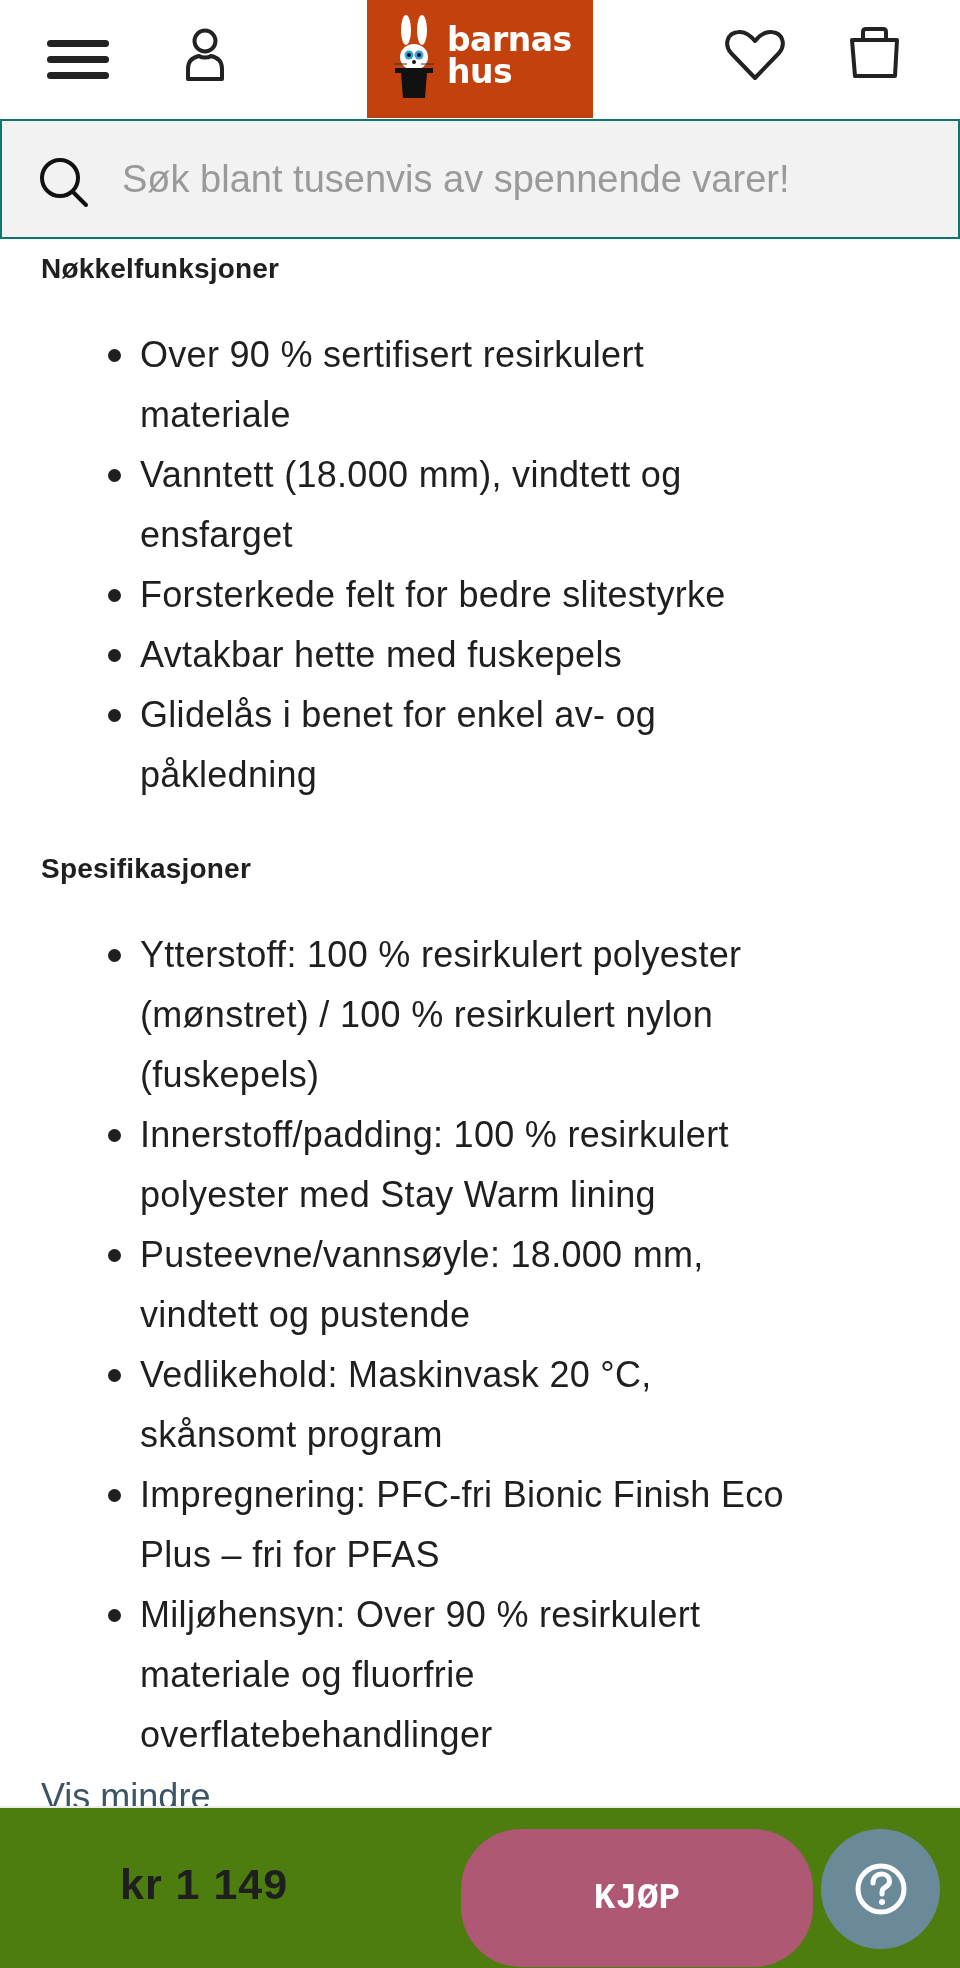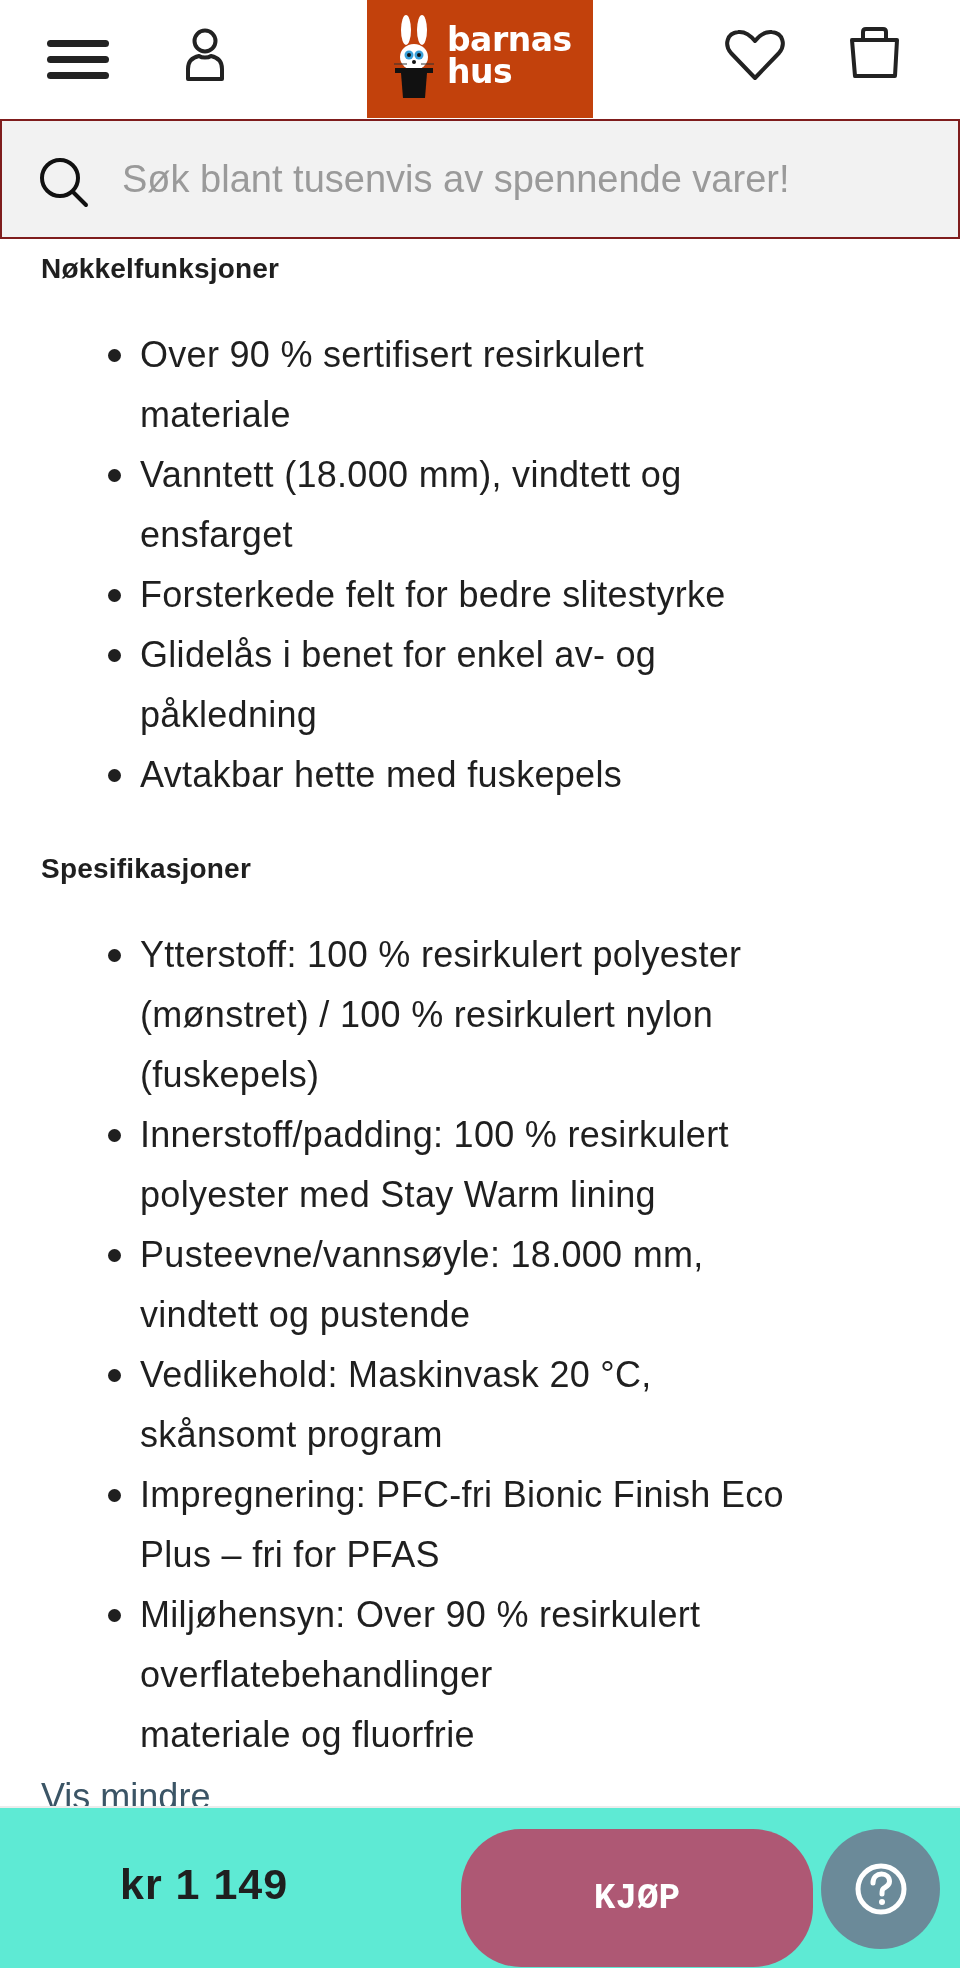--- a/index.html
+++ b/index.html
@@ -12,37 +12,37 @@
   .hamburger { left: 44px; top: 34px; width: 68px; height: 50px; }
   .hamburger span { position: absolute; left: 3px; width: 62px; height: 7px; border-radius: 4px; background: #222; }
   .user { left: 180px; top: 27px; width: 50px; height: 56px; }
   .heart { left: 724px; top: 28px; width: 62px; height: 54px; }
   .bag { left: 848px; top: 26px; width: 54px; height: 54px; }
 
   .logo { position: absolute; left: 367px; top: 0; width: 226px; height: 118px; background: #c2410c; cursor: pointer; }
   .logo-text { position: absolute; left: 80px; top: 24px; color: #fff; font-family: "DejaVu Sans", sans-serif; font-weight: bold; font-size: 33px; line-height: 32px; letter-spacing: -0.5px; }
 
   
-  .search { position: absolute; left: 0; top: 119px; width: 960px; height: 120px; background: #f2f2f2; border: 2px solid #7f1d1d; cursor: text; }
+  .search { position: absolute; left: 0; top: 119px; width: 960px; height: 120px; background: #f2f2f2; border: 2px solid #0f766e; cursor: text; }
   .search-icon { position: absolute; left: 35px; top: 34px; width: 54px; height: 54px; }
   .search-input { position: absolute; left: 120px; top: 0; height: 116px; width: 820px; border: none; background: transparent; font-family: "Liberation Sans", sans-serif; font-size: 38px; color: #9a9a9a; outline: none; }
   .search-input::placeholder { color: #9a9a9a; }
 
   
   .content { position: absolute; left: 0; top: 239px; width: 960px; height: 1568px; overflow: hidden; }
   .h { position: absolute; left: 41px; font-size: 28px; font-weight: bold; color: #1f1f1f; letter-spacing: 0.2px; }
   .list { position: absolute; left: 0; width: 960px; list-style: none; }
   .list li { position: relative; padding-left: 140px; font-size: 36px; line-height: 60px; color: #1f1f1f; letter-spacing: 0.3px; }
   .list li .bullet { position: absolute; left: 108px; top: 24px; width: 13px; height: 13px; border-radius: 50%; background: #1f1f1f; }
   .list li .line { display: block; white-space: nowrap; }
 
   .vis-mindre { position: absolute; left: 41px; top: 1536px; font-size: 36px; color: #3b5566; cursor: pointer; line-height: 44px; }
 
   
-  .bottom { position: absolute; left: 0; top: 1806px; width: 960px; height: 162px; background: #5eead4; border-top: 2px solid #ececec; }
+  .bottom { position: absolute; left: 0; top: 1806px; width: 960px; height: 162px; background: #4d7c0f; border-top: 2px solid #ececec; }
   .price { position: absolute; left: 120px; top: 52px; font-size: 43px; font-weight: bold; color: #1f1f1f; letter-spacing: 1px; }
   .buy { position: absolute; left: 461px; top: 21px; width: 352px; height: 138px; border-radius: 60px; background: #ae5874; color: #fff; border: none; font-family: Liberation Mono, monospace; font-weight: bold; font-size: 36px; cursor: pointer; }
   .help { position: absolute; left: 821px; top: 21px; width: 119px; height: 120px; border-radius: 50%; background: #6b8a99; cursor: pointer; }
   .help svg { position: absolute; left: 30px; top: 30px; }
 </style>
 </head>
 <body>
 
 <div class="header">
   <a class="icon-btn hamburger">
@@ -111,26 +111,26 @@
         <span class="bullet"></span>
         <span class="line">Vanntett (18.000 mm), vindtett og</span>
         <span class="line">ensfarget</span>
       </li>
     <li>
         <span class="bullet"></span>
         <span class="line">Forsterkede felt for bedre slitestyrke</span>
       </li>
     <li>
         <span class="bullet"></span>
-        <span class="line">Glidelås i benet for enkel av- og</span>
-        <span class="line">påkledning</span>
+        <span class="line">Avtakbar hette med fuskepels</span>
       </li>
     <li>
         <span class="bullet"></span>
-        <span class="line">Avtakbar hette med fuskepels</span>
+        <span class="line">Glidelås i benet for enkel av- og</span>
+        <span class="line">påkledning</span>
       </li>
   </ul>
 
   <div class="h" style="top:614px;">Spesifikasjoner</div>
   <ul class="list" style="top:686px;">
     <li>
         <span class="bullet"></span>
         <span class="line">Ytterstoff: 100 % resirkulert polyester</span>
         <span class="line">(mønstret) / 100 % resirkulert nylon</span>
         <span class="line">(fuskepels)</span>
@@ -151,22 +151,22 @@
         <span class="line">skånsomt program</span>
       </li>
     <li>
         <span class="bullet"></span>
         <span class="line">Impregnering: PFC-fri Bionic Finish Eco</span>
         <span class="line">Plus – fri for PFAS</span>
       </li>
     <li>
         <span class="bullet"></span>
         <span class="line">Miljøhensyn: Over 90 % resirkulert</span>
+        <span class="line">materiale og fluorfrie</span>
         <span class="line">overflatebehandlinger</span>
-        <span class="line">materiale og fluorfrie</span>
       </li>
   </ul>
 
   <a class="vis-mindre">Vis mindre</a>
 </div>
 
 <div class="bottom">
   <div class="price">kr 1 149</div>
   <button class="buy">KJØP</button>
   <div class="help">

